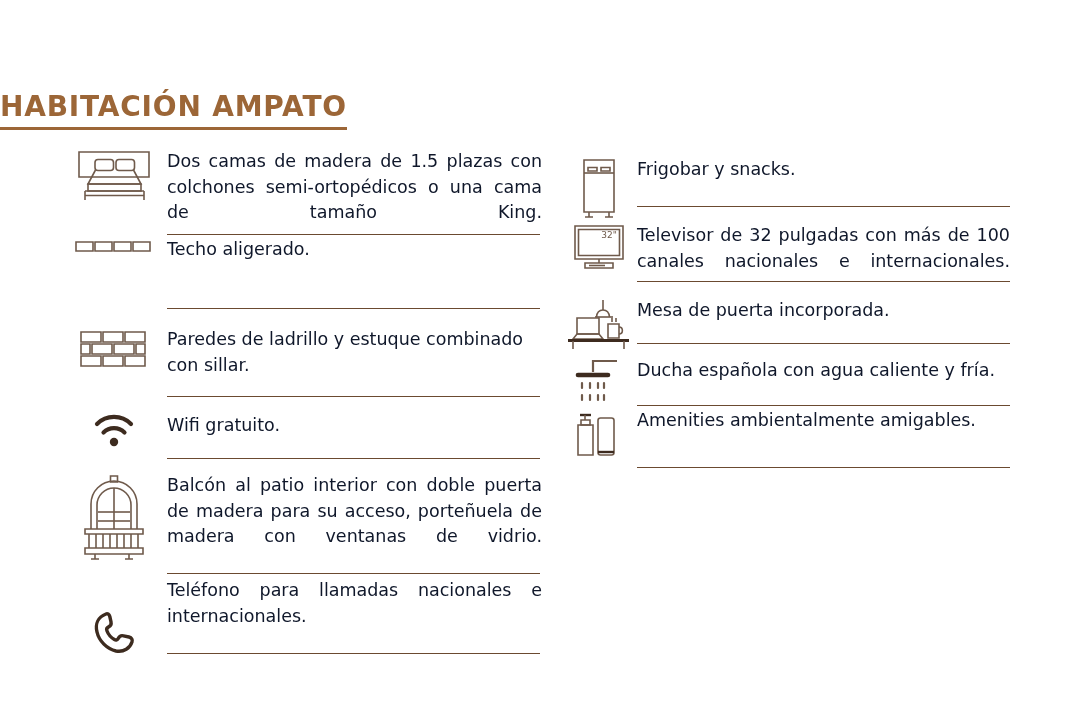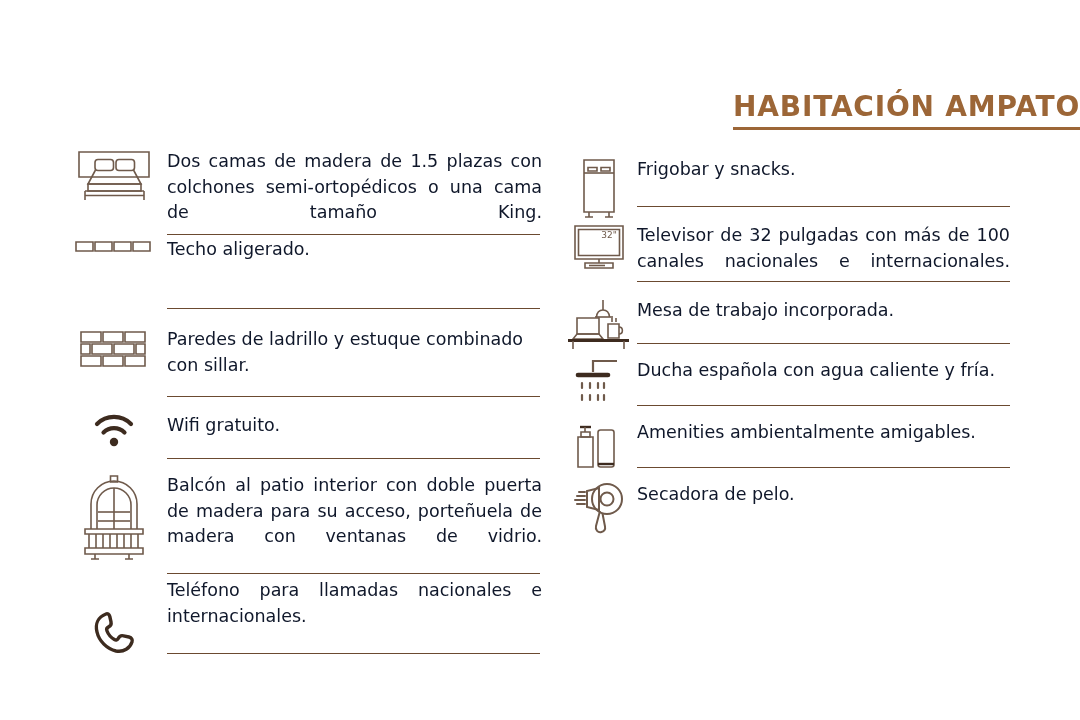--- a/index.html
+++ b/index.html
@@ -20,21 +20,21 @@
     inset: 0;
     background: #ffffff;
   }
 
   
   .title-wrap {
     position: absolute;
     left: 0;
     top: 92px;
     width: 1080px;
-    text-align: right;
+    text-align: left;
   }
   .title {
     display: inline-block;
     font-family: "DejaVu Sans", "Liberation Sans", sans-serif;
     font-size: 28px;
     font-weight: 700;
     letter-spacing: 0.8px;
     color: #9c6637;
     padding-bottom: 6px;
     border-bottom: 3px solid #9c6637;
@@ -246,59 +246,47 @@
           <path class="stroke-light" d="M29.5 18 C30 12.5 33 11 36 11 C39 11 42 12.5 42.5 18"></path>
           <rect class="stroke-light" x="10" y="19" width="22" height="16"></rect>
           <path class="stroke-light" d="M6 40 L36 40 L32 35 L10 35 Z"></path>
           <rect class="stroke-light" x="41" y="25" width="11" height="14"></rect>
           <path class="stroke-light" d="M52 28 C56.5 28 56.5 35 52 35"></path>
           <path class="stroke-light" d="M45 17 L45 23 M49 19 L49 23"></path>
           <path class="stroke-dark" style="stroke-width:2.8;" d="M1 41.5 L62 41.5"></path>
           <path class="stroke-light" d="M6 42 L6 50 M57 42 L57 50"></path>
         </svg>
       </div>
-      <div class="text-cell">Mesa de trabajo incorporada.</div>
+      <div class="text-cell">Mesa de puerta incorporada.</div>
       <div class="divider" style="top:60px;"></div>
     </div>
 
     <div class="feature" style="height:62px; padding-top:12px;">
       <div class="icon-cell">
         <svg class="ico" width="56" height="52" viewBox="0 0 56 52">
           <path class="stroke-light" style="stroke-width:2.2;" d="M46 2 L22 2 L22 13"></path>
           <path class="stroke-dark" style="stroke-width:4.6; stroke-linecap:round;" d="M7 16 L37 16"></path>
           <path class="stroke-light" style="stroke-width:2.2; stroke-linecap:round;" d="M11 24 L11 29 M11 36 L11 41 M19 24 L19 29 M19 36 L19 41 M27 24 L27 29 M27 36 L27 41 M33 24 L33 29 M33 36 L33 41"></path>
         </svg>
       </div>
       <div class="text-cell">Ducha española con agua caliente y fría.</div>
       <div class="divider" style="top:60px;"></div>
     </div>
 
-    <div class="feature" style="height:62px; padding-top:12px;">
+    <div class="feature" style="height:62px; ">
       <div class="icon-cell">
         <svg class="ico" width="56" height="54" viewBox="0 0 56 54">
           <path class="stroke-dark" style="stroke-width:2.4;" d="M9 6 L20 6"></path>
           <path class="stroke-light" d="M14 6 L14 11"></path>
           <rect class="stroke-light" x="10" y="11" width="9" height="5"></rect>
           <rect class="stroke-light" x="7" y="16" width="15" height="30"></rect>
           <rect class="stroke-light" x="27" y="9" width="16" height="37" rx="2.5"></rect>
           <path class="stroke-dark" style="stroke-width:2.4;" d="M27 43 L43 43"></path>
         </svg>
       </div>
       <div class="text-cell">Amenities ambientalmente amigables.</div>
       <div class="divider" style="top:60px;"></div>
     </div>
 
-    <div class="feature" style="height:60px; padding-top:12px;">
-      <div class="icon-cell">
-        <svg class="ico" width="60" height="52" viewBox="0 0 60 52">
-          <path class="stroke-light" style="stroke-width:2;" d="M18 8 L18 24 L30 27 L30 5 Z"></path>
-          <circle class="stroke-light" style="stroke-width:2;" cx="38" cy="16" r="15"></circle>
-          <circle class="stroke-light" style="stroke-width:2;" cx="38" cy="16" r="6.5"></circle>
-          <path class="stroke-light" style="stroke-width:2;" d="M31 28 L27 43 C26 47 29 50 32.5 49 C35 48.3 36.5 46 36 43.5 L33.5 30.5"></path>
-          <path class="stroke-light" style="stroke-width:2; stroke-linecap:round;" d="M10 9 L16 9 M8 13 L16 13 M6 17 L16 17 M8 21 L16 21"></path>
-        </svg>
-      </div>
-      <div class="text-cell">Secadora de pelo.</div>
-    </div>
 
   </div>
 
 </div>
 
 </body></html>

